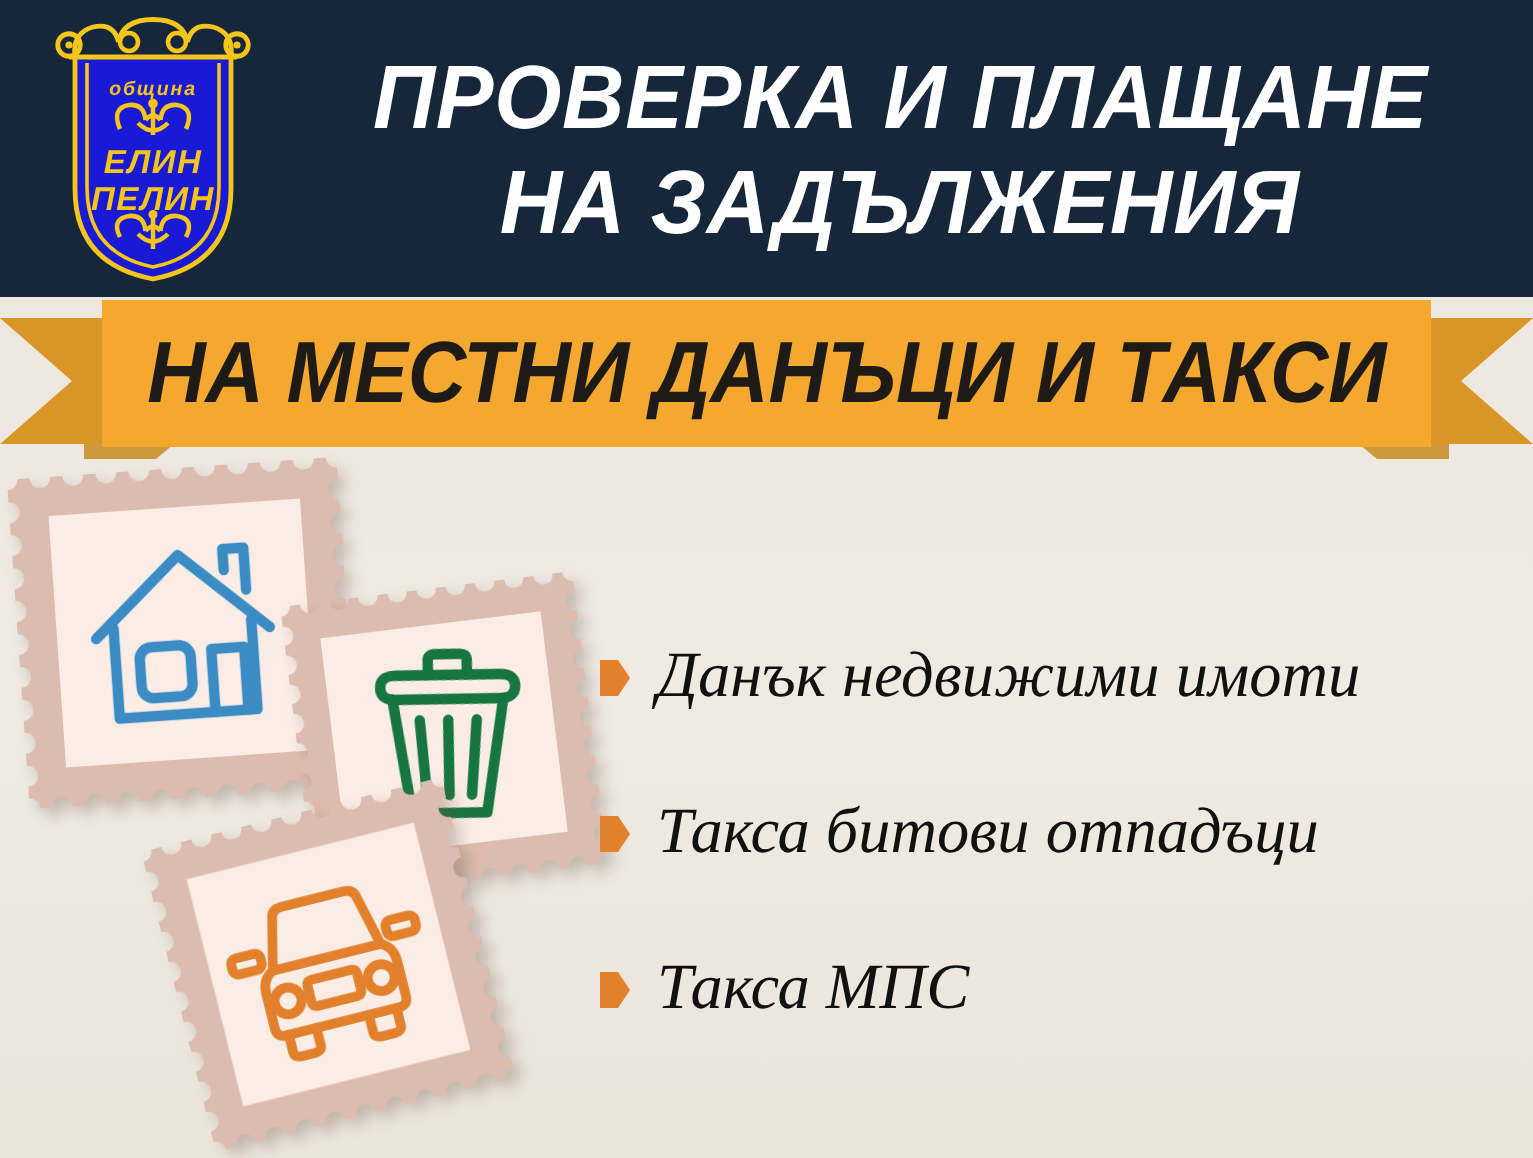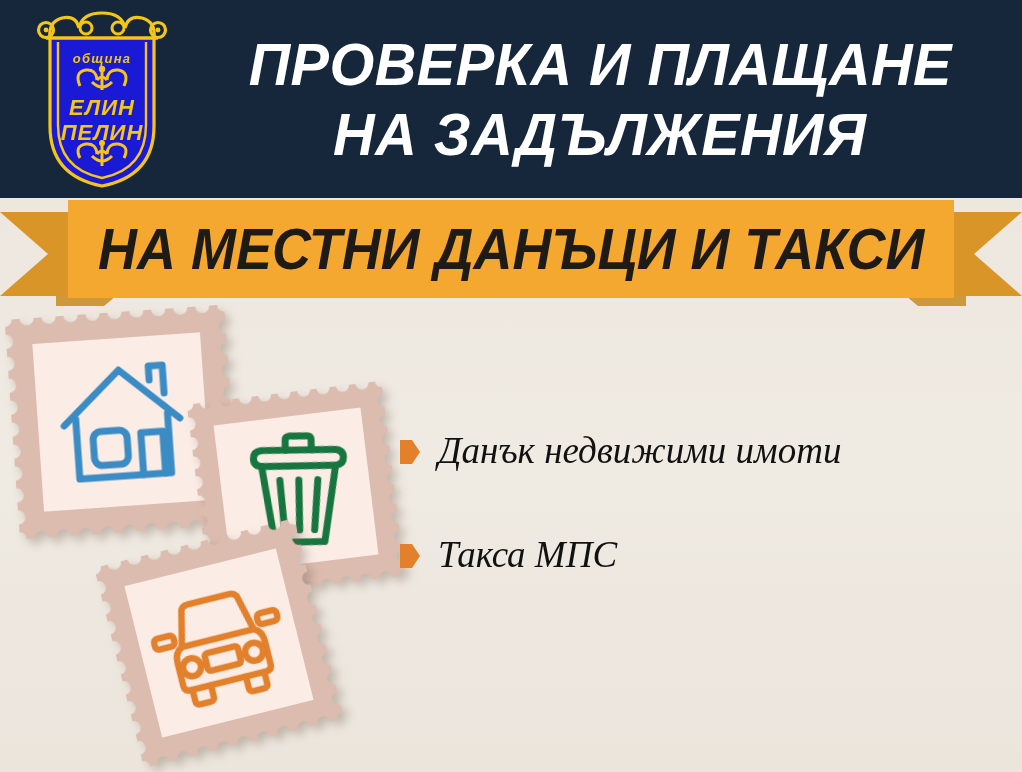--- a/index.html
+++ b/index.html
@@ -103,21 +103,21 @@
     height:52px;margin-bottom:52px;
   }
   .list-item:last-child{margin-bottom:0;}
   .bullet{
     width:20px;height:24px;flex:0 0 auto;margin-right:18px;margin-top:2px;
     background:#E2802B;
     clip-path:polygon(0 0,12px 0,20px 12px,12px 24px,0 24px);
   }
   .list-label{
     font-family:"Liberation Serif", serif;
-    font-size:37px;
+    font-size:43px;
     line-height:46px;
     color:#111111;
     white-space:nowrap;
     text-align:center;
   }
 </style>
 </head>
 <body>
 
 <div id="poster">
@@ -374,20 +374,24 @@
     </svg>
   </div>
 
   <div class="list">
 
     <div class="list-item">
       <span class="bullet"></span>
       <span class="list-label">Данък недвижими имоти</span>
     </div>
 
+    <div class="list-item">
+      <span class="bullet"></span>
+      <span class="list-label">Такса битови отпадъци</span>
+    </div>
 
     <div class="list-item">
       <span class="bullet"></span>
       <span class="list-label">Такса МПС</span>
     </div>
 
   </div>
 
 </div>
 

